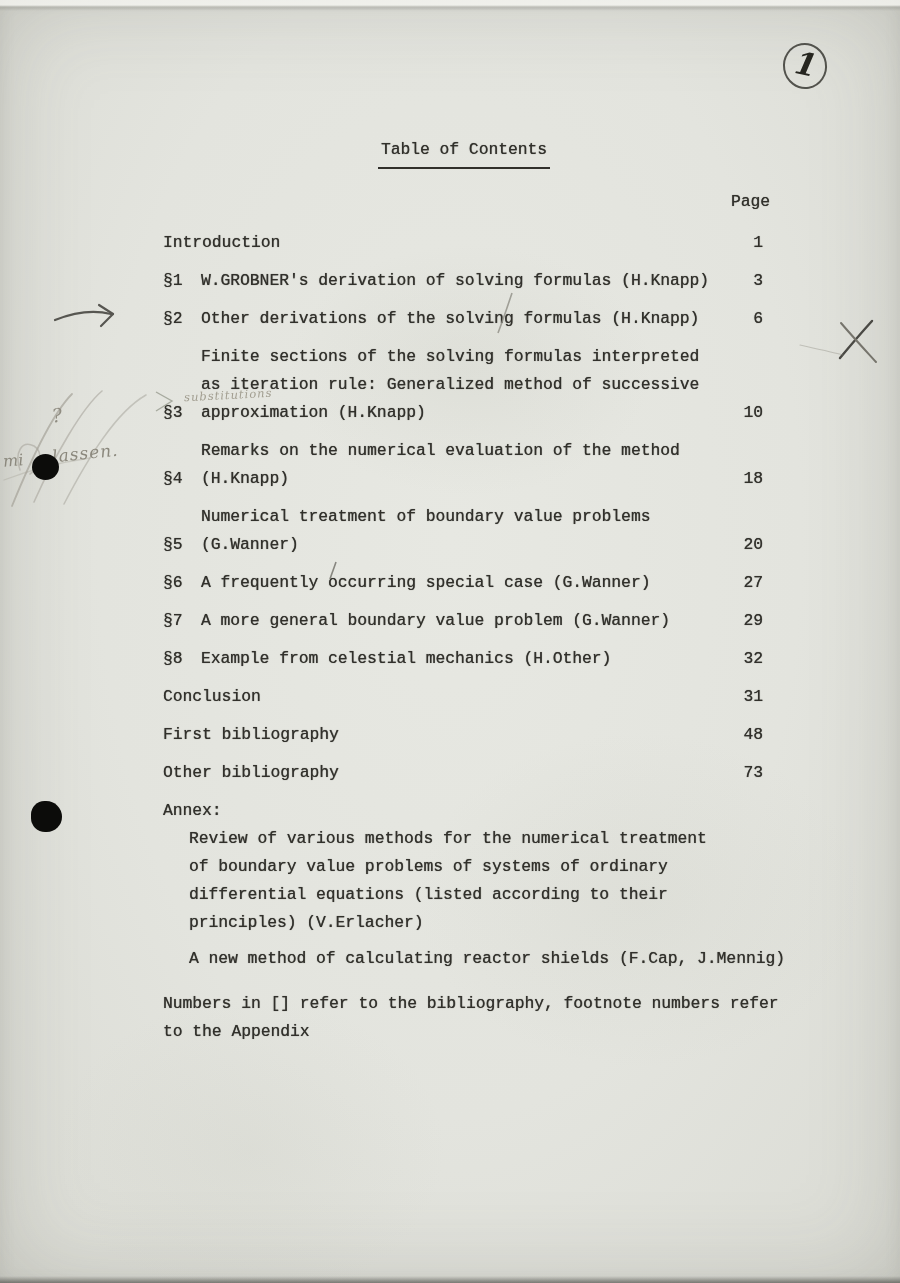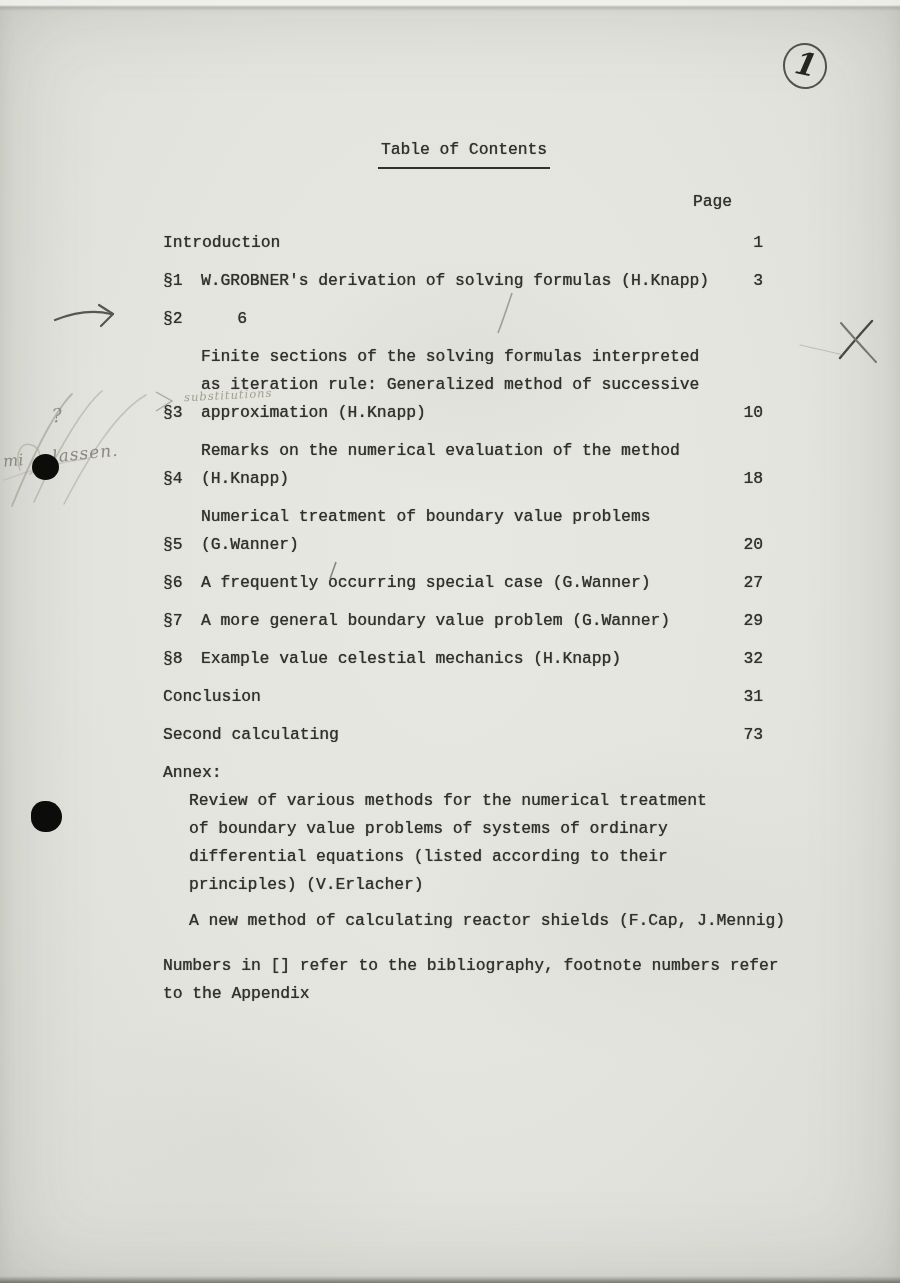--- a/index.html
+++ b/index.html
@@ -21,21 +21,21 @@
     background:linear-gradient(to bottom, rgba(250,250,246,.75) 0 5px, rgba(130,130,123,.28) 7px 8px, rgba(0,0,0,0) 100%);
   }
   .paper::after{ 
     content:"";position:absolute;left:0;bottom:0;width:100%;height:7px;
     background:linear-gradient(to bottom, rgba(0,0,0,0), rgba(52,52,47,.5) 90%);
   }
   .type{font-size:16.3px;line-height:28px;
     text-shadow:0 0 1px rgba(49,48,43,.6), .3px 0 0 rgba(49,48,43,.45);}
   .title-wrap{position:absolute;top:136px;left:14px;width:900px;text-align:center;}
   .title-text{display:inline-block;border-bottom:2px solid #31302b;padding:0 3px 3px 3px;}
-  .page-label{position:absolute;top:188px;left:693px;}
+  .page-label{position:absolute;top:188px;left:731px;}
   .content{position:absolute;left:163px;top:229px;width:600px;}
   .entry{display:flex;align-items:flex-end;margin-bottom:10px;}
   .entry .sec{width:38px;flex:none;}
   .entry .lines{flex:1;min-width:0;white-space:nowrap;}
   .entry .pg{width:46px;flex:none;text-align:right;}
   #toc-list .entry:nth-child(10){margin-top:8px;}
   .annex-item{margin-left:26px;white-space:nowrap;}
   .annex-item + .annex-item{margin-top:8px;}
   .footnote{margin-top:17px;white-space:nowrap;}
   
@@ -71,20 +71,21 @@
           <span class="lines">Introduction</span>
           <span class="pg">1</span>
         </div>
         <div class="entry">
           <span class="sec">§1</span>
           <span class="lines">W.GROBNER's derivation of solving formulas (H.Knapp)</span>
           <span class="pg">3</span>
         </div>
         <div class="entry">
           <span class="sec">§2</span>
+          <span class="lines">Other derivations of the solving formulas (H.Knapp)</span>
           <span class="pg">6</span>
         </div>
         <div class="entry">
           <span class="sec">§3</span>
           <span class="lines">Finite sections of the solving formulas interpreted<br>as iteration rule: Generalized method of successive<br>approximation (H.Knapp)</span>
           <span class="pg">10</span>
         </div>
         <div class="entry">
           <span class="sec">§4</span>
           <span class="lines">Remarks on the numerical evaluation of the method<br>(H.Knapp)</span>
@@ -100,29 +101,33 @@
           <span class="lines">A frequently occurring special case (G.Wanner)</span>
           <span class="pg">27</span>
         </div>
         <div class="entry">
           <span class="sec">§7</span>
           <span class="lines">A more general boundary value problem (G.Wanner)</span>
           <span class="pg">29</span>
         </div>
         <div class="entry">
           <span class="sec">§8</span>
-          <span class="lines">Example value celestial mechanics (H.Knapp)</span>
+          <span class="lines">Example from celestial mechanics (H.Other)</span>
           <span class="pg">32</span>
         </div>
         <div class="entry">
           <span class="lines">Conclusion</span>
           <span class="pg">31</span>
         </div>
         <div class="entry">
-          <span class="lines">Second calculating</span>
+          <span class="lines">First bibliography</span>
+          <span class="pg">48</span>
+        </div>
+        <div class="entry">
+          <span class="lines">Other bibliography</span>
           <span class="pg">73</span>
         </div>
       </div>
     <div class="annex">
       <div class="annex-label">Annex:</div>
       <div id="annex-items">
           <div class="annex-item">Review of various methods for the numerical treatment<br>of boundary value problems of systems of ordinary<br>differential equations (listed according to their<br>principles) (V.Erlacher)</div>
           <div class="annex-item">A new method of calculating reactor shields (F.Cap, J.Mennig)</div>
         </div>
     </div>

